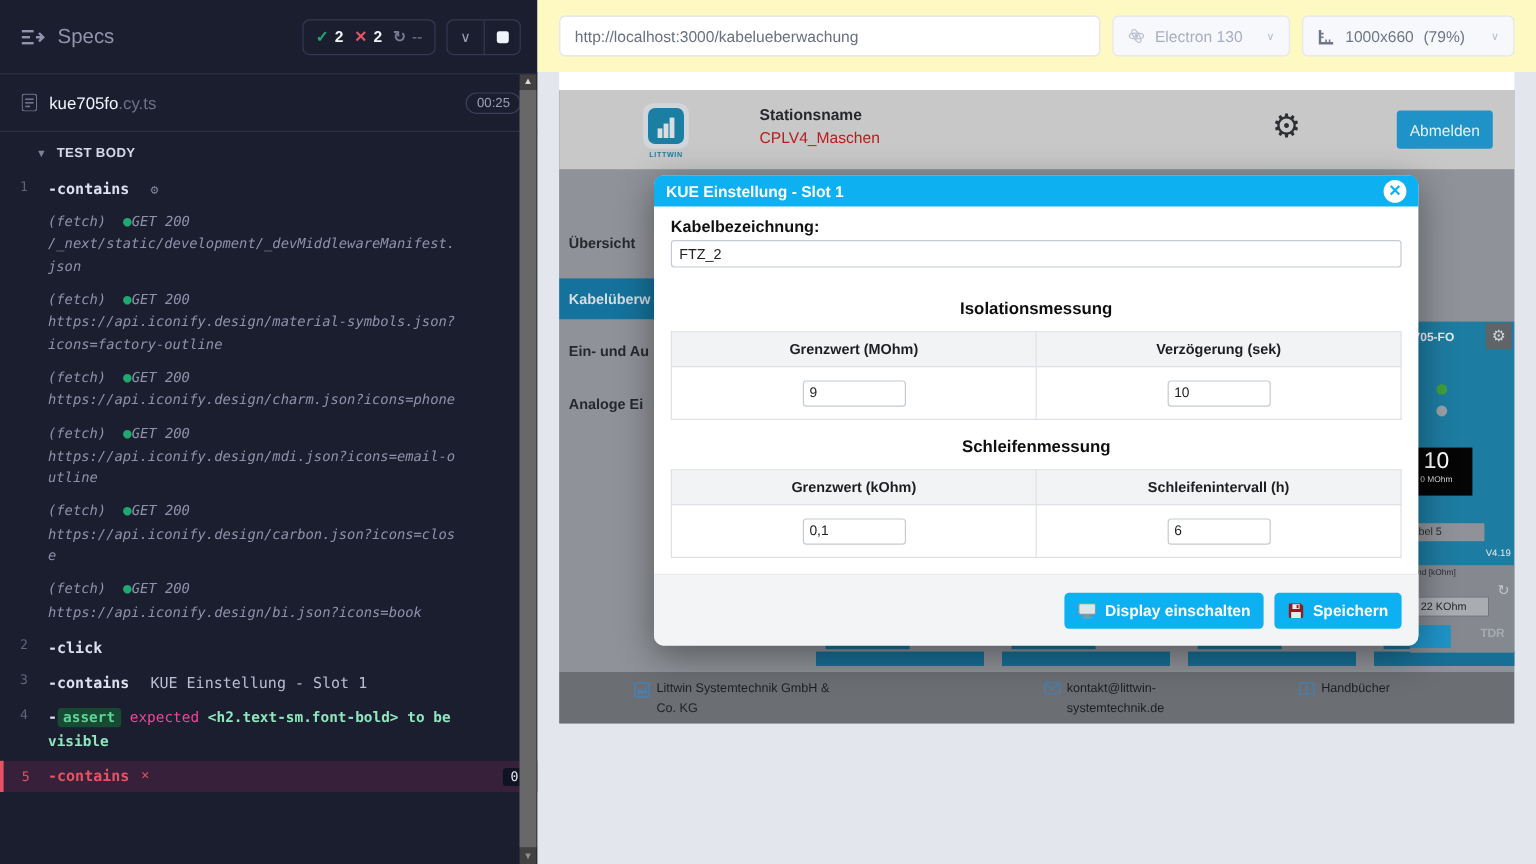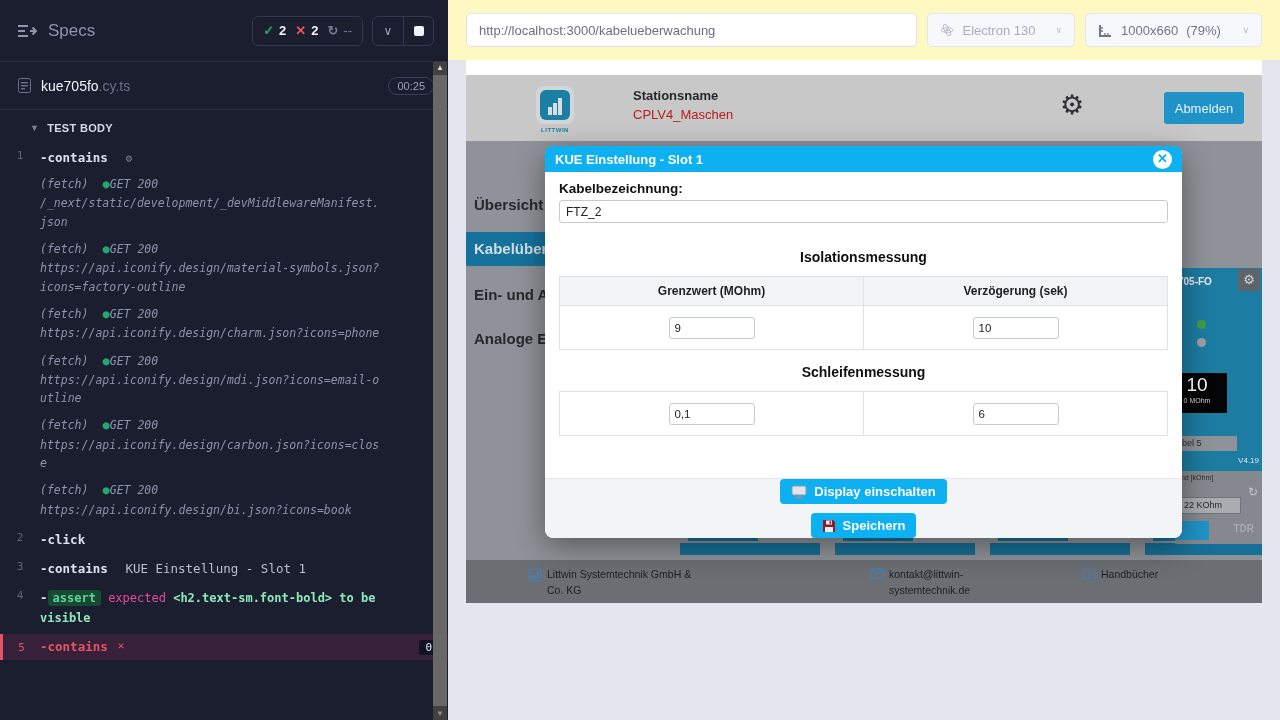--- a/index.html
+++ b/index.html
@@ -74,21 +74,21 @@
   .app-header { position:absolute; left:0; top:0; width:796px; height:66px; background:#c8c8c8; }
   .app-logo { position:absolute; left:70px; top:11px; width:38px; height:38px; border-radius:8px; background:#d2d6da; display:flex; align-items:center; justify-content:center; }
   .app-logo-inner { width:30px; height:30px; border-radius:6px; background:#1b7fa3; display:flex; align-items:flex-end; justify-content:center; padding-bottom:5px; gap:1px; }
   .app-logo-inner i { display:block; background:#d8dee2; width:4px; }
   .app-logo-cap { position:absolute; left:64px; top:52px; width:50px; text-align:center; font-size:6px; font-weight:bold; color:#1b7fa3; letter-spacing:.5px; }
   .station-label { position:absolute; left:167px; top:13px; font-size:13px; font-weight:bold; color:#26282c; }
   .station-value { position:absolute; left:167px; top:32px; font-size:13px; color:#b91c1c; }
   .app-gear { position:absolute; left:594px; top:14px; font-size:27px; color:#2e3034; }
   .logout-btn { position:absolute; left:698px; top:17px; width:80px; height:32px; background:#1f93c8; color:#e3f1f8; border:none; border-radius:3px; font-size:13px; font-family:"Liberation Sans",sans-serif; }
 
-  .nav-item { position:absolute; left:0; width:80px; font-size:15px; font-weight:bold; color:#26282c; padding-left:8px; white-space:nowrap; overflow:hidden; }
+  .nav-item { position:absolute; left:0; width:80px; font-size:12px; font-weight:bold; color:#26282c; padding-left:8px; white-space:nowrap; overflow:hidden; }
   .nav-item.active { background:#15729c; color:#d4dde2; height:34px; line-height:34px; }
 
   .strip-group { position:absolute; height:27px; width:150px; top:455px; }
   .strip-group .s1 { position:absolute; left:8px; top:0; width:70px; height:11px; background:#176f96; }
   .strip-group .s2 { position:absolute; left:0; top:13px; width:140px; height:12px; background:#176f96; }
 
   .side-card { position:absolute; left:709px; top:193px; width:87px; height:276px; background:#1d7ca1; overflow:hidden; }
   .sc-head { height:26px; display:flex; align-items:center; }
   .sc-title { color:#e9eef2; font-size:10px; font-weight:bold; padding-left:3px; }
   .sc-gear { margin-left:auto; width:22px; height:22px; background:#5f6468; color:#cfd3d8; font-size:13px; text-align:center; line-height:22px; margin-right:2px; margin-top:-2px; }
@@ -121,21 +121,21 @@
   .modal-title { color:#fff; font-weight:bold; font-size:13px; }
   .modal-close { margin-left:auto; width:19px; height:19px; border-radius:50%; background:#fff; color:#0db1f2; font-size:13px; font-weight:bold; text-align:center; line-height:18px; cursor:pointer; }
   .modal-body { padding:9px 14px 0 14px; }
   .field-label { font-size:13.5px; font-weight:bold; color:#111; }
   .field-input { width:100%; height:23px; border:1px solid #c6cbd1; border-radius:3px; font-size:12px; padding:0 6px; margin-top:4px; color:#222; font-family:"Liberation Sans",sans-serif; }
   .section-heading { text-align:center; font-size:14px; font-weight:bold; color:#0f0f0f; margin-top:26px; }
   .mtable { width:100%; border-collapse:collapse; margin-top:11px; }
   .mtable th { border:1px solid #dee2e6; background:#f1f3f5; font-size:12px; font-weight:bold; color:#1c1e21; height:29px; width:50%; }
   .mtable td { border:1px solid #dee2e6; height:44px; text-align:center; }
   .cell-input { width:86px; height:22px; border:1px solid #c6cbd1; border-radius:3px; font-size:11.5px; padding:0 5px; color:#222; font-family:"Liberation Sans",sans-serif; }
-  .modal-foot { margin-top:auto; background:#f2f4f6; border-top:1px solid #e4e7ea; border-radius:0 0 8px 8px; height:60px; display:flex; align-items:center; justify-content:flex-end; padding:0 14px; gap:9px;flex-direction:column; }
+  .modal-foot { margin-top:auto; background:#f2f4f6; border-top:1px solid #e4e7ea; border-radius:0 0 8px 8px; height:60px; display:flex; align-items:center; justify-content:flex-end; padding:0 14px; gap:9px; }
   .cy-btn { background:#0db1f2; border:none; border-radius:4px; color:#fff; font-weight:bold; font-size:13px; height:30px; padding:0 11px; display:flex; align-items:center; gap:7px; font-family:"Liberation Sans",sans-serif; cursor:pointer; }
 
   .dim-under-header { position:absolute; left:0; top:66px; width:796px; height:419px; background:#8f9298; }
 </style>
 </head>
 <body>
 
 <aside class="reporter">
   <div class="rep-head">
     <svg class="specs-icon" viewBox="0 0 20 14">
@@ -374,20 +374,24 @@
           <tr>
             <td><input class="cell-input" value="9" style=""></td>
             <td><input class="cell-input" value="10" style=""></td>
           </tr>
         </tbody>
           </table>
 
         <div class="section-heading" style="margin-top:14px;">Schleifenmessung</div>
         <table class="mtable">
           <tbody>
+              <tr>
+            <th>Grenzwert (kOhm)</th>
+            <th>Schleifenintervall (h)</th>
+          </tr>
           <tr>
             <td><input class="cell-input" value="0,1" style=""></td>
             <td><input class="cell-input" value="6" style=""></td>
           </tr>
         </tbody>
           </table>
       </div>
       <div class="modal-foot">
         <button class="cy-btn">
           <svg width="16" height="14" viewBox="0 0 16 14">

